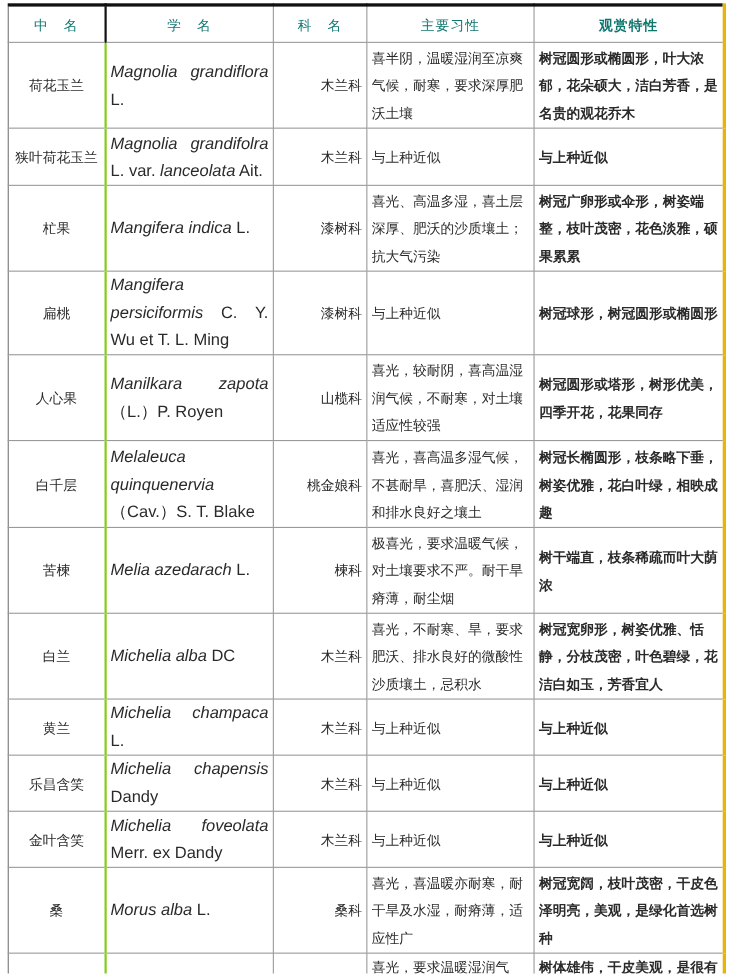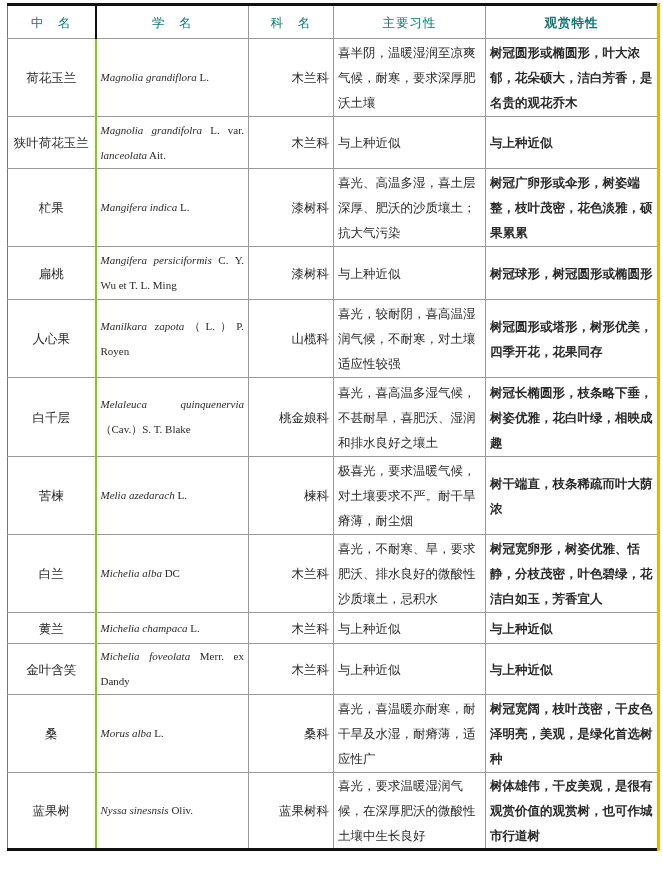--- a/index.html
+++ b/index.html
@@ -5,21 +5,21 @@
     html, body { margin: 0; padding: 0; background: #ffffff; }
     body { width: 663px; height: 885px; position: relative; overflow: hidden;
       font-family: "DejaVu Serif", "Liberation Serif", serif; color: #2a2a2a; }
     table { position: absolute; left: 7px; top: 3px; border-collapse: collapse;
       table-layout: fixed; width: 651px; border-top: 3px solid #111; border-bottom: 3px solid #111; }
     td, th { border: 1px solid #9a9a9a; font-size: 12.5px; line-height: 25px; padding: 0 4px;
       font-weight: normal; vertical-align: middle; overflow: hidden; }
     th { height: 32px; text-align: center; color: #0f766e; letter-spacing: 1px; }
     td.cn { text-align: center; border-right: 2px solid #84cc16; }
     th.cn { border-right: 2px solid #111; }
-    td.sci { font-family: Liberation Serif, serif; font-size: 11px; line-height: 25px; text-align: justify; }
+    td.sci { font-family: Liberation Sans, sans-serif; font-size: 15px; line-height: 25px; text-align: justify; }
     td.sci i { font-style: italic; }
     td.fam { text-align: right; }
     td.hab, td.orn { font-size: 12.5px; text-align: left; }
     tr:first-child th { border-top: none; }
     tr.lastrow td { border-bottom: none; margin-top: 26px; }
     td:first-child, th:first-child { border-left: 1px solid #777; }
     td:last-child, th:last-child { border-right: 3px solid #eab308; font-weight: bold; }
   </style>
 </head>
 <body>
@@ -98,20 +98,27 @@
         <td class="hab">喜光，不耐寒、旱，要求肥沃、排水良好的微酸性沙质壤土，忌积水</td>
         <td class="orn">树冠宽卵形，树姿优雅、恬静，分枝茂密，叶色碧绿，花洁白如玉，芳香宜人</td>
       </tr>
       <tr style="height: 31px;">
         <td class="cn">黄兰</td>
         <td class="sci"><i>Michelia champaca</i><span> L.</span></td>
         <td class="fam">木兰科</td>
         <td class="hab">与上种近似</td>
         <td class="orn">与上种近似</td>
       </tr>
+      <tr style="height: 30px;">
+        <td class="cn">乐昌含笑</td>
+        <td class="sci"><i>Michelia chapensis</i><span> Dandy</span></td>
+        <td class="fam">木兰科</td>
+        <td class="hab">与上种近似</td>
+        <td class="orn">与上种近似</td>
+      </tr>
       <tr style="height: 51px;">
         <td class="cn">金叶含笑</td>
         <td class="sci"><i>Michelia foveolata</i><span> Merr. ex Dandy</span></td>
         <td class="fam">木兰科</td>
         <td class="hab">与上种近似</td>
         <td class="orn">与上种近似</td>
       </tr>
       <tr style="height: 78px;">
         <td class="cn">桑</td>
         <td class="sci"><i>Morus alba</i><span> L.</span></td>

